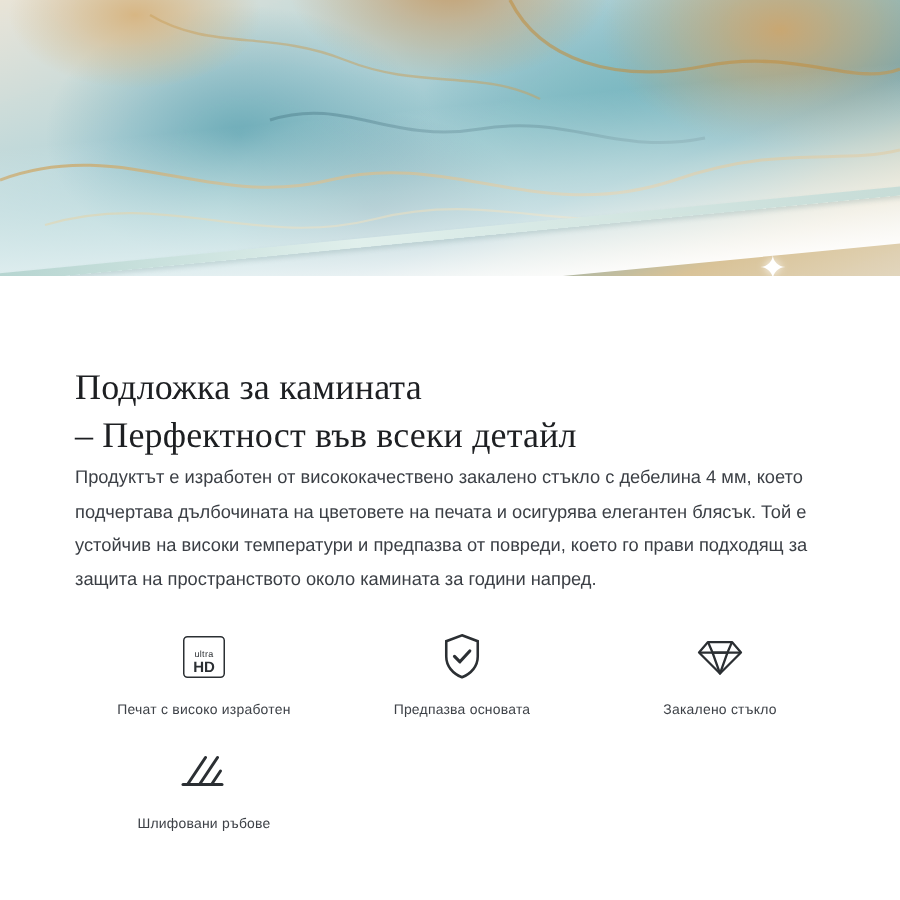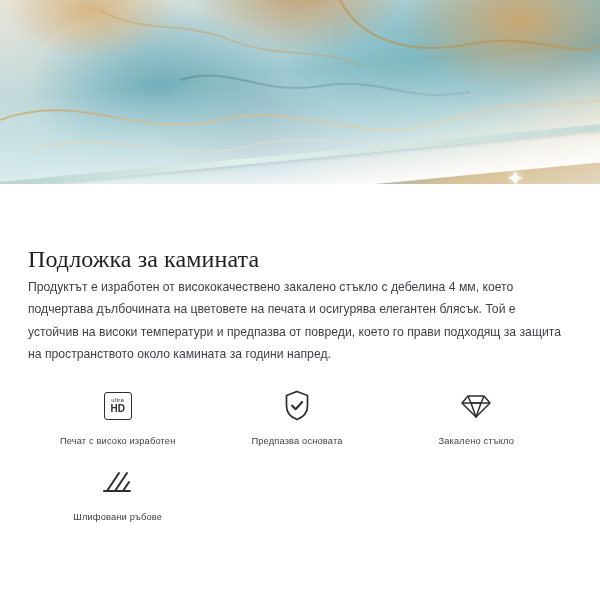--- a/index.html
+++ b/index.html
@@ -67,21 +67,21 @@
     position: absolute;
     color: #ffffff;
     font-size: 20px;
     line-height: 1;
     text-shadow: 0 0 6px rgba(255,255,255,0.9);
   }
   .sparkle.s1 { left: 506px; top: 168px; font-size: 22px; }
   .sparkle.s2 { left: 530px; top: 184px; font-size: 13px; }
 
   
-  .content { padding: 12px 34px 0 28px; }
+  .content { padding: 12px 34px 0 50px; }
   .title {
     font-family: "Liberation Serif", serif;
     font-size: 24px;
     line-height: 1.32;
     color: #1d1f22;
     font-weight: 400;
     letter-spacing: 0.1px;
     margin-top: 14px;
   }
   .title .line { display: block; }
@@ -120,21 +120,21 @@
     text-align: center;
     letter-spacing: 0.15px;
   }
   .ultrahd-box {
     width: 28px; height: 28px;
     border: 1.6px solid #2b2f33;
     border-radius: 3px;
     display: flex;
     flex-direction: column;
     align-items: center;
-    justify-content: center;
+    justify-content: flex-end;
     line-height: 1;
   }
   .ultrahd-box .u1 { font-size: 6px; letter-spacing: 0.2px; }
   .ultrahd-box .u2 { font-size: 10px; font-weight: bold; margin-top: 1px; }
 </style>
 </head>
 <body>
 
 <div class="page">
 
@@ -153,20 +153,21 @@
     <div class="glass-line"></div>
     <div class="hero-white-fill"></div>
     <span class="sparkle s1">✦</span>
     <span class="sparkle s2">✦</span>
   </div>
 
   <div class="content">
 
     <h1 class="title">
       <span class="line">Подложка за камината</span>
+      <span class="line">– Перфектност във всеки детайл</span>
     </h1>
 
     <p class="body">Продуктът е изработен от висококачествено закалено стъкло с дебелина 4 мм, което подчертава дълбочината на цветовете на печата и осигурява елегантен блясък. Той е устойчив на високи температури и предпазва от повреди, което го прави подходящ за защита на пространството около камината за години напред.</p>
 
     <div class="features">
 
 
       <div class="feature">
         <div class="ficon">
           <div class="ultrahd-box">

